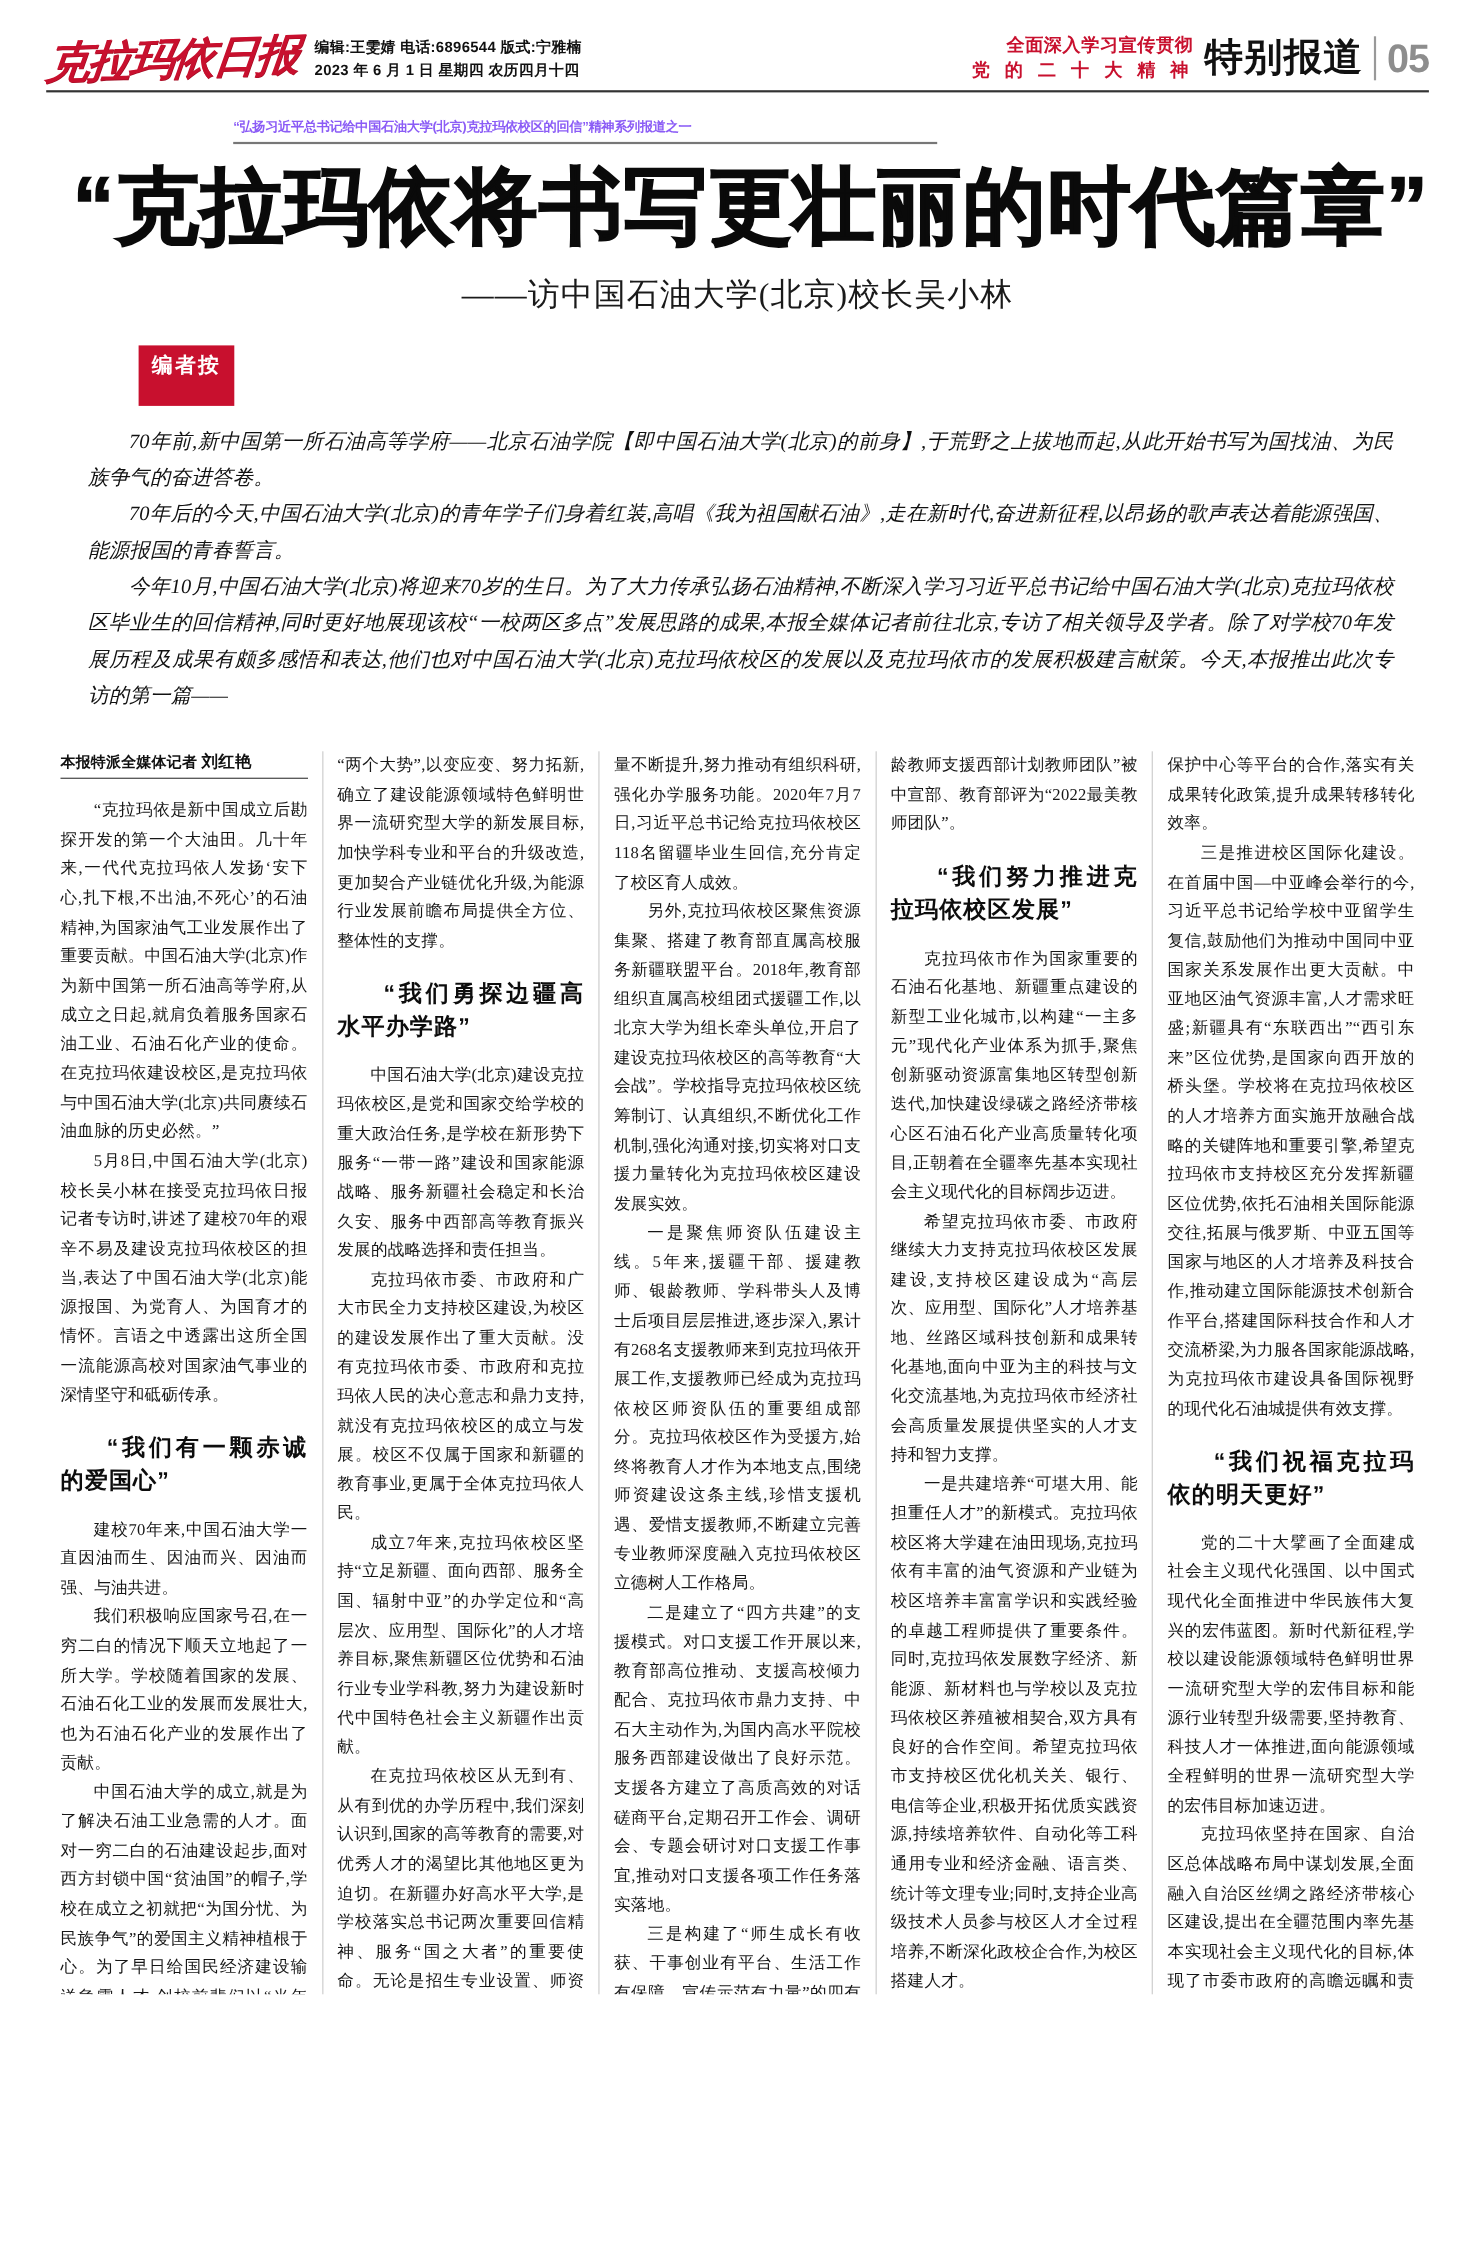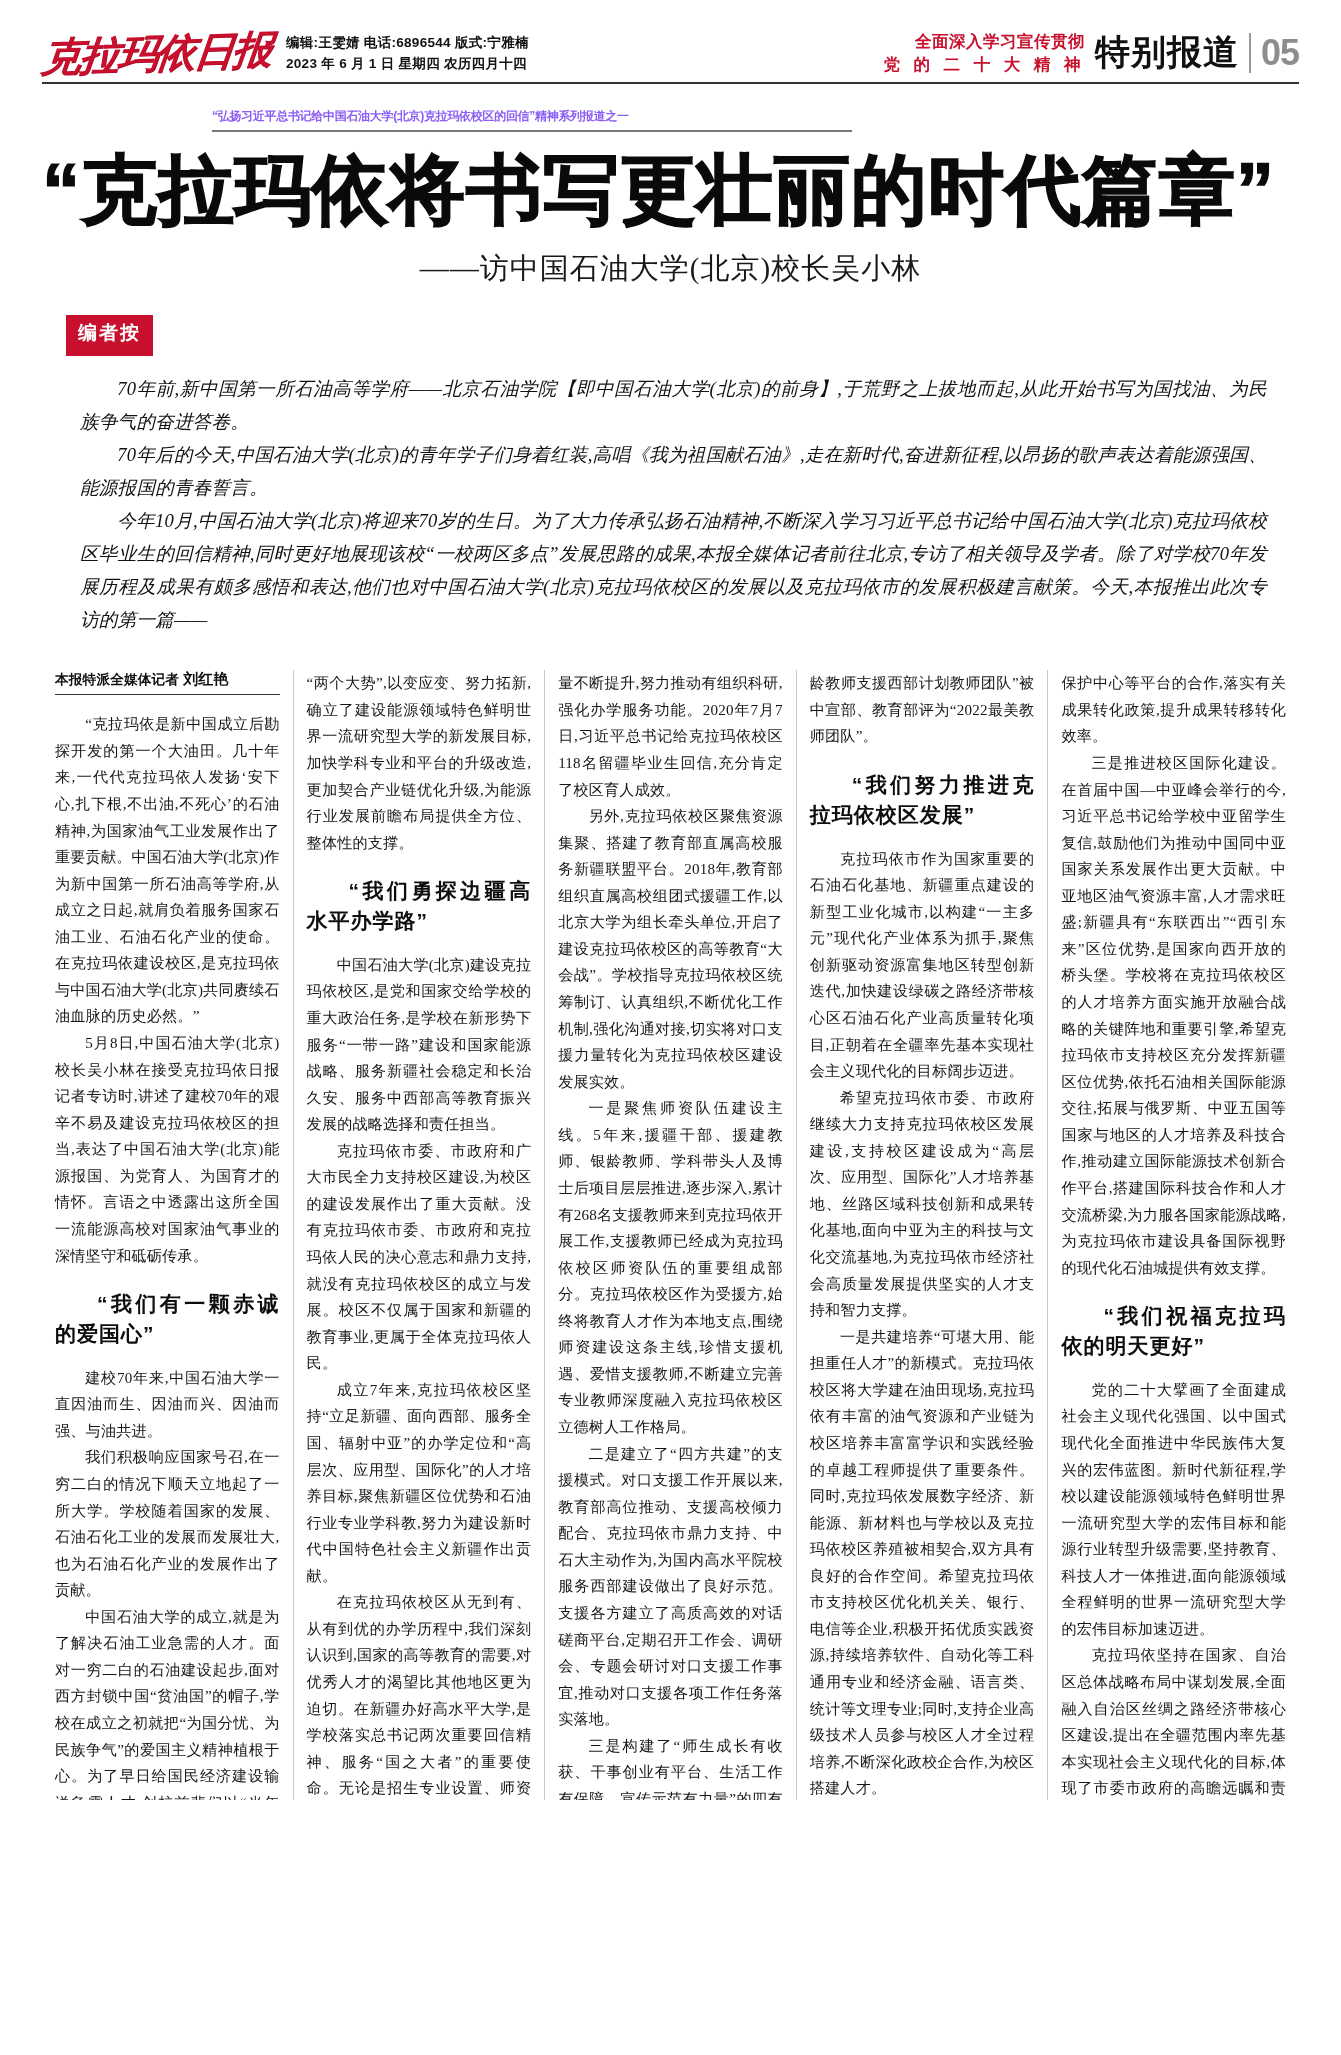--- a/index.html
+++ b/index.html
@@ -122,21 +122,21 @@
   }
   .kicker-rule {
     height: 2px;
     background: #777;
     width: 640px;
     margin: 5px 0 0 170px;
   }
 
   
   .headline {
-    text-align: left;
+    text-align: right;
     font-size: 76px;
     font-weight: bold;
     letter-spacing: 1px;
     color: #0a0a0a;
     margin-top: 18px;
     line-height: 1.06;
     font-family: "Liberation Sans", sans-serif;
     -webkit-text-stroke: 1.4px #0a0a0a;
     white-space: nowrap;
   }
@@ -155,23 +155,24 @@
     margin-top: 26px;
     padding: 0 18px 0 24px;
     position: relative;
   }
   .ednote-badge {
     display: inline-block;
     background: #c8102e;
     color: #fff;
     font-size: 19px;
     font-weight: bold;
-    padding: 5px 12px 10px 12px;
+    padding: 5px 12px 24px 12px;
     letter-spacing: 2px;
     font-family: "Liberation Serif", serif;
+    margin-left: 60px;
   }
   .ednote-body {
     margin-top: 16px;
     font-size: 18.6px;
     line-height: 1.78;
     text-align: justify;
     color: #111;
     font-family: "Liberation Serif", serif;
     letter-spacing: 0.2px;
     font-style: italic;

